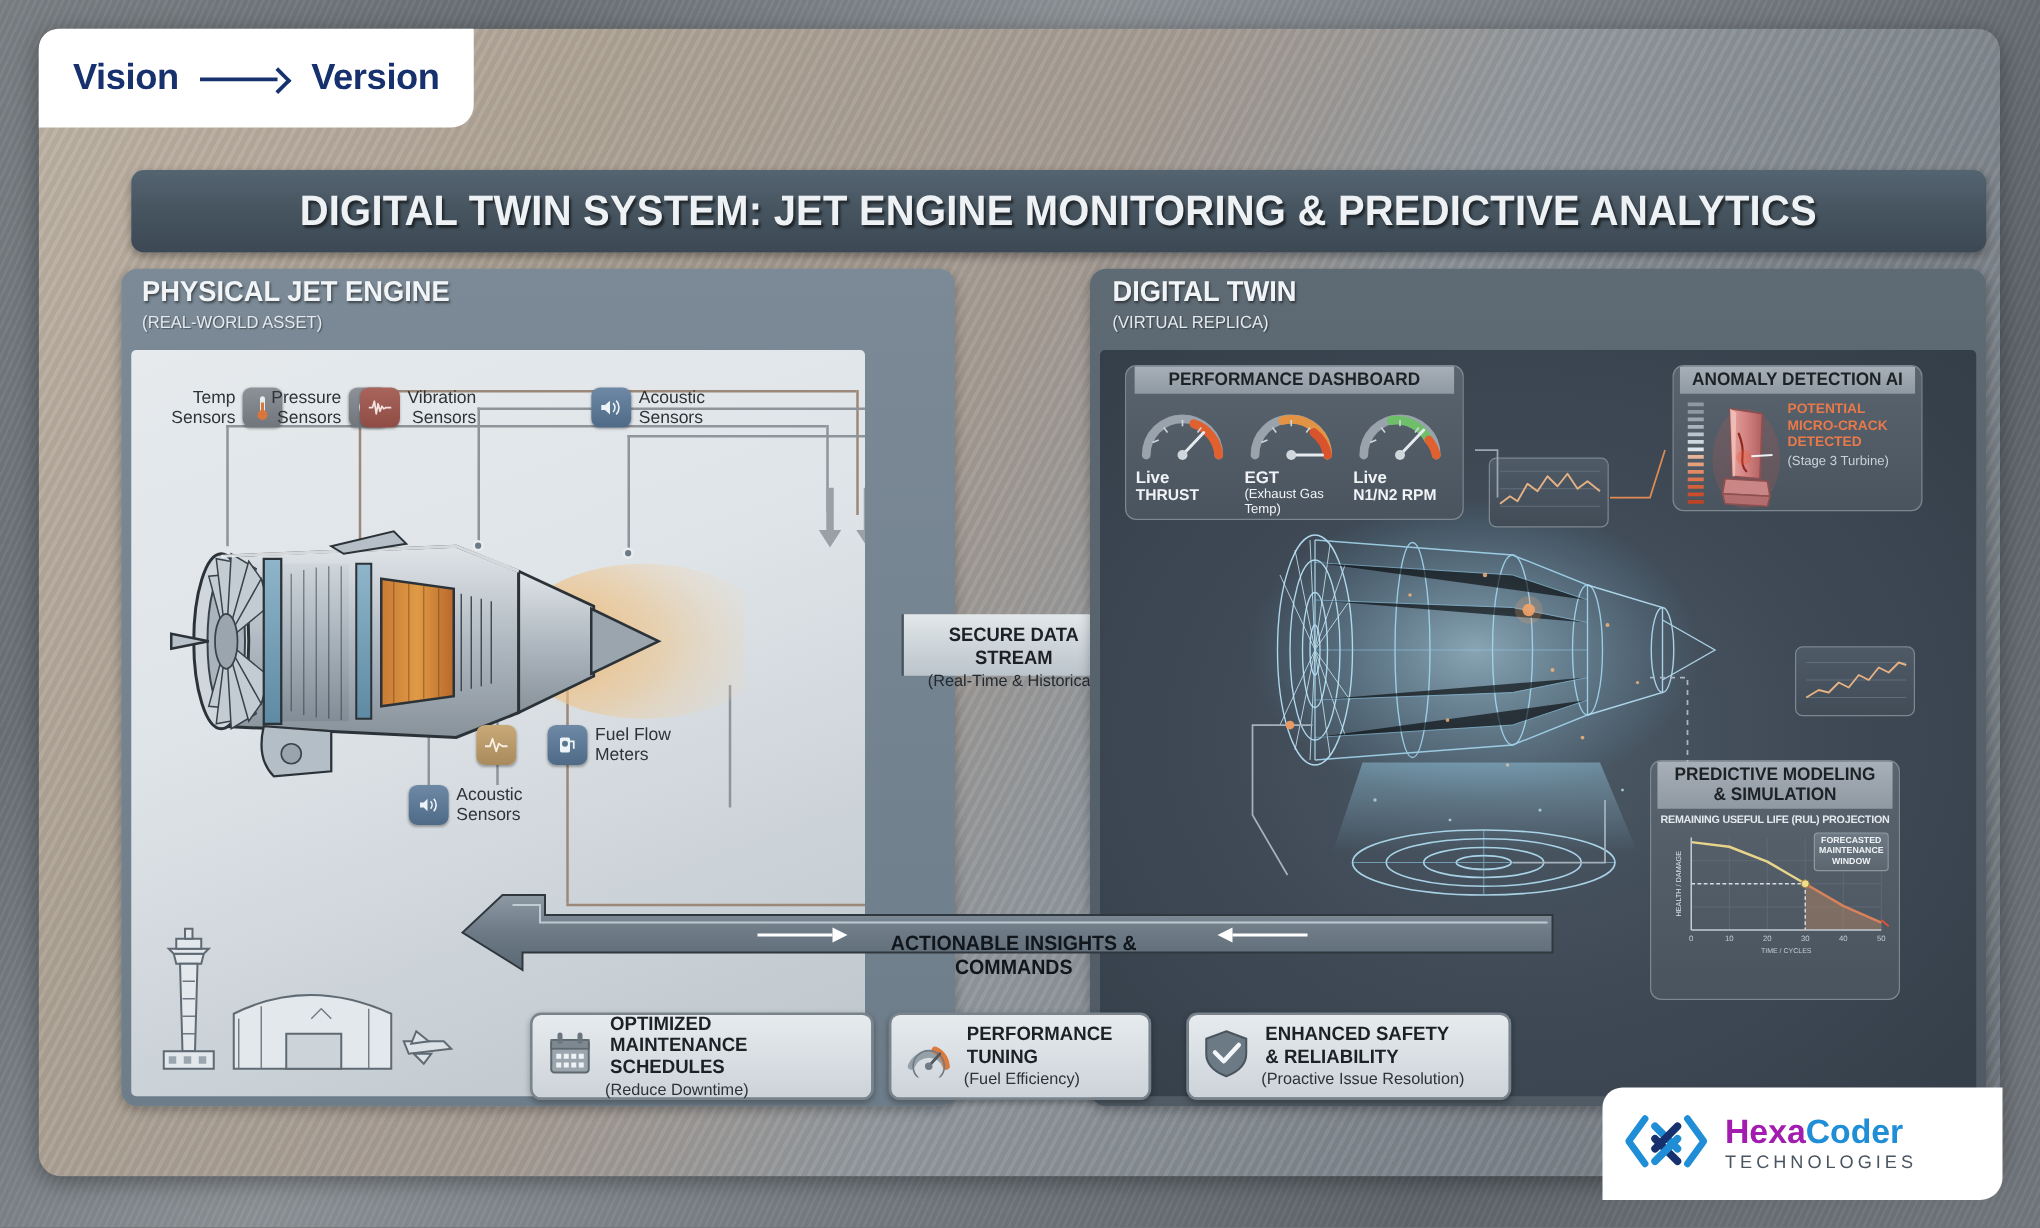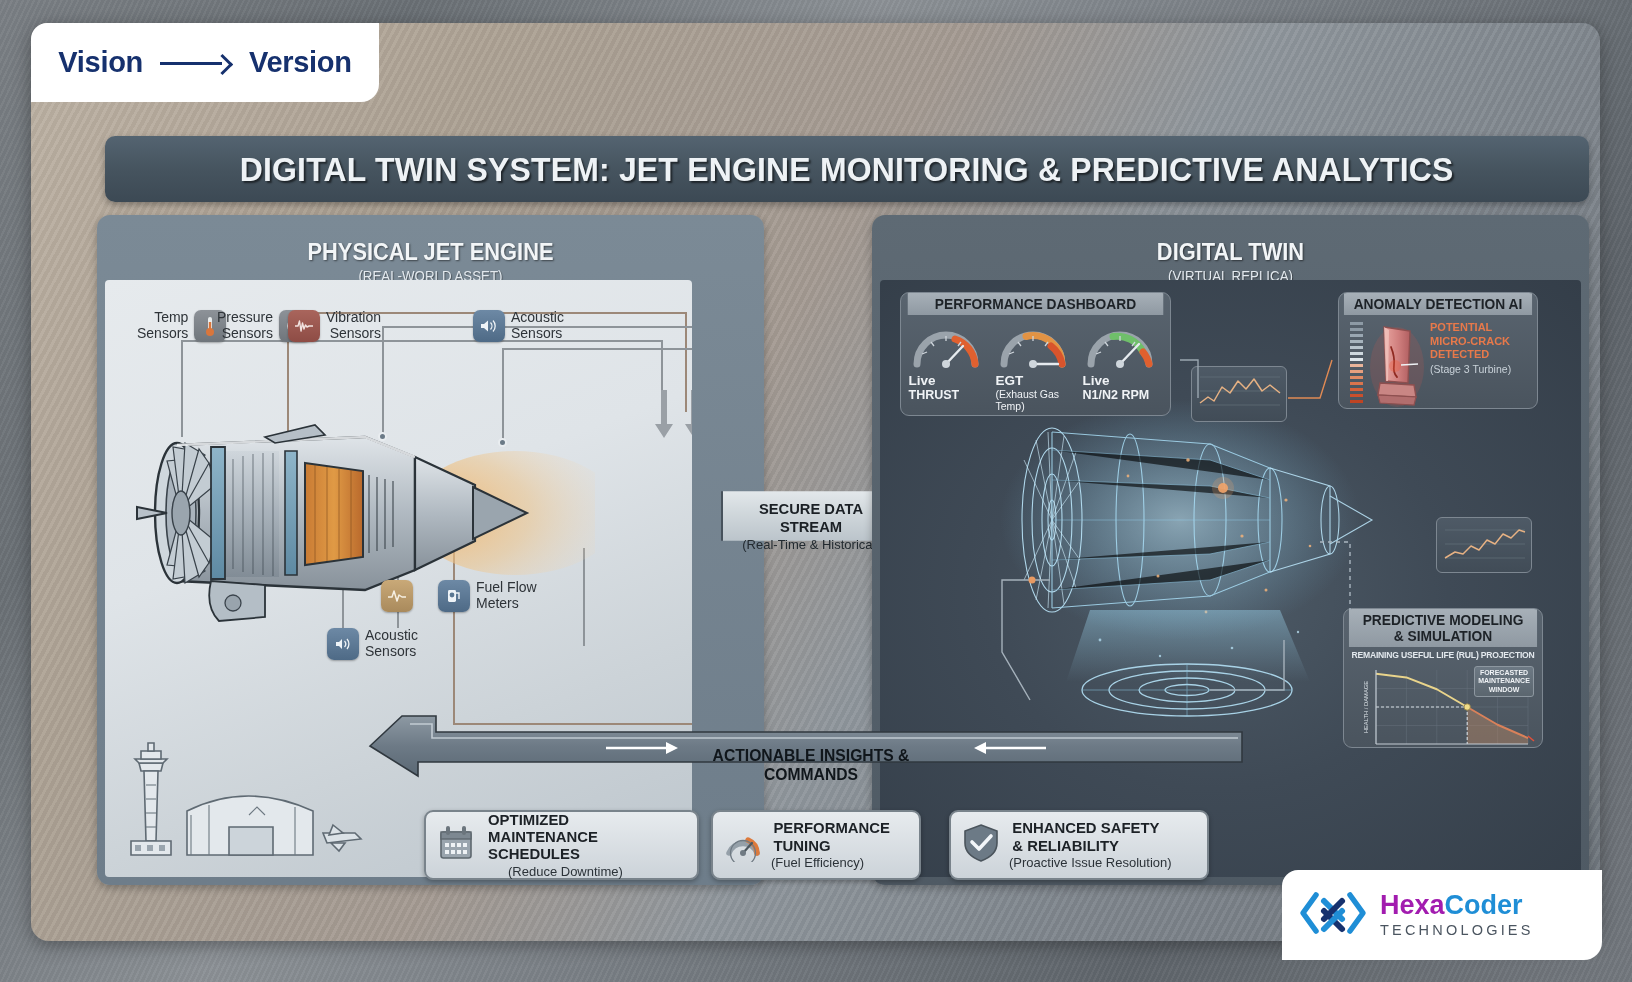--- a/index.html
+++ b/index.html
@@ -84,21 +84,21 @@
   #panel-physical {
     left: 66px; top: 192px; width: 667px; height: 670px;
     background: linear-gradient(180deg, #7b8a96 0%, #6e7d8a 100%);
     box-shadow: 0 3px 9px rgba(0,0,0,.28);
   }
   #panel-digital {
     left: 841px; top: 192px; width: 717px; height: 670px;
     background: linear-gradient(180deg, #5e6a74 0%, #4f5a64 100%);
     box-shadow: 0 3px 9px rgba(0,0,0,.28);
   }
-  .panel-head { padding: 24px 0 9px; text-align: center; }
+  .panel-head { padding: 5px 0 9px; text-align: left; }
   .panel-head .ph-title {
     font-size: 23px; font-weight: bold; color: #f2f5f7;
     transform: scaleX(.95);
     text-shadow: 1px 1px 2px rgba(0,0,0,.5);
   }
   .panel-head .ph-sub {
     font-size: 14px; color: #e3e9ee; margin-top: 2px;
     transform: scaleX(.95);
     text-shadow: 1px 1px 1px rgba(0,0,0,.4);
   }
@@ -206,21 +206,21 @@
   .gauge { width: 80px; }
   .gauge .g-lab1 { font-size: 13.5px; font-weight: bold; color: #f0f3f6; margin-top: 1px; }
   .gauge .g-lab2 { font-size: 12.5px; font-weight: bold; color: #f0f3f6; }
   .gauge .g-lab2.small { font-size: 10.5px; font-weight: normal; }
 
   #anomaly { left: 458px; top: 12px; width: 200px; height: 117px; }
   #anomaly .an-body { display: flex; padding: 6px 11px 0; gap: 4px; }
   .an-text { font-size: 11px; font-weight: bold; color: #e8794a; line-height: 1.22; }
   .an-sub { font-size: 10.5px; font-weight: normal; color: #c9d2d9; margin-top: 2px; }
 
-  #predictive { left: 463px; top: 328px; width: 200px; height: 140px; }
+  #predictive { left: 440px; top: 328px; width: 200px; height: 192px; }
   #pm-chartwrap { padding: 3px 4px 2px; }
   .rul-title { font-size: 8.6px; font-weight: bold; color: #e3e9ee; text-align: center; letter-spacing: -.2px; }
   .forecast-box {
     position: absolute; right: 8px; top: 57px; width: 60px;
     background: linear-gradient(180deg,#6d7984,#5b666f);
     border: 1px solid #8d97a0; border-radius: 3px;
     padding: 2px 2px; text-align: center;
     font-size: 7px; font-weight: bold; color: #f0f3f6; line-height: 1.2;
   }
   .mini-graph {
@@ -907,21 +907,21 @@
           <rect x="8" y="26" width="4" height="4"></rect>
             <rect x="14" y="26" width="4" height="4"></rect>
           <rect x="20" y="26" width="4" height="4"></rect>
             <rect x="26" y="26" width="4" height="4"></rect>
         </g>
       </svg>
     </span>
     <span class="b-txt">
       <span class="b-t1" style="display:block;">OPTIMIZED MAINTENANCE</span>
       <span class="b-t1" style="display:block;">SCHEDULES</span>
-      <span class="b-t2" style="display:block;margin-left:24px;">(Reduce Downtime)</span>
+      <span class="b-t2" style="display:block;">(Reduce Downtime)</span>
     </span>
   </div>
 
   <div class="benefit" id="benefit-1">
     <span class="b-icon">
       <svg width="38" height="38" viewBox="0 0 38 38">
         <path d="M5,29 A15,15 0 0 1 33,29" fill="none" stroke="#95a0a9" stroke-width="5.5" stroke-linecap="round"></path>
         <path d="M24,16 A15,15 0 0 1 33,29" fill="none" stroke="#dd7a3c" stroke-width="5.5" stroke-linecap="round"></path>
         <circle cx="19" cy="29" r="12.5" fill="none" stroke="#6f7a83" stroke-width="1.3"></circle>
         <path d="M19,29 L28,19" stroke="#4e585f" stroke-width="2.2" stroke-linecap="round"></path>

